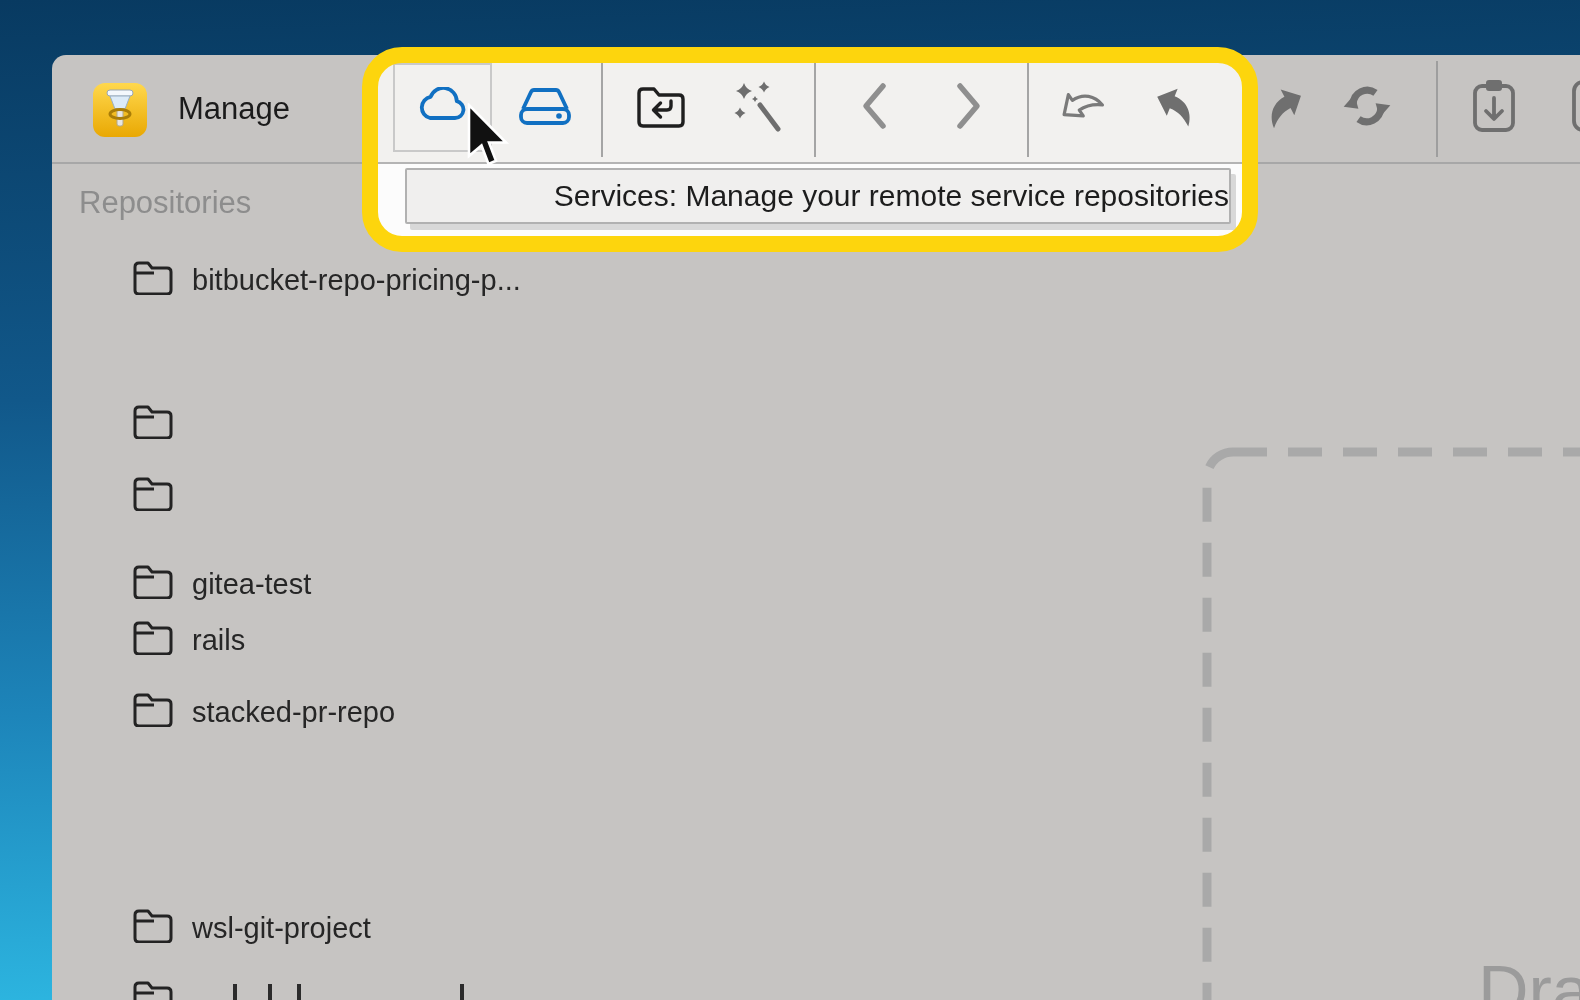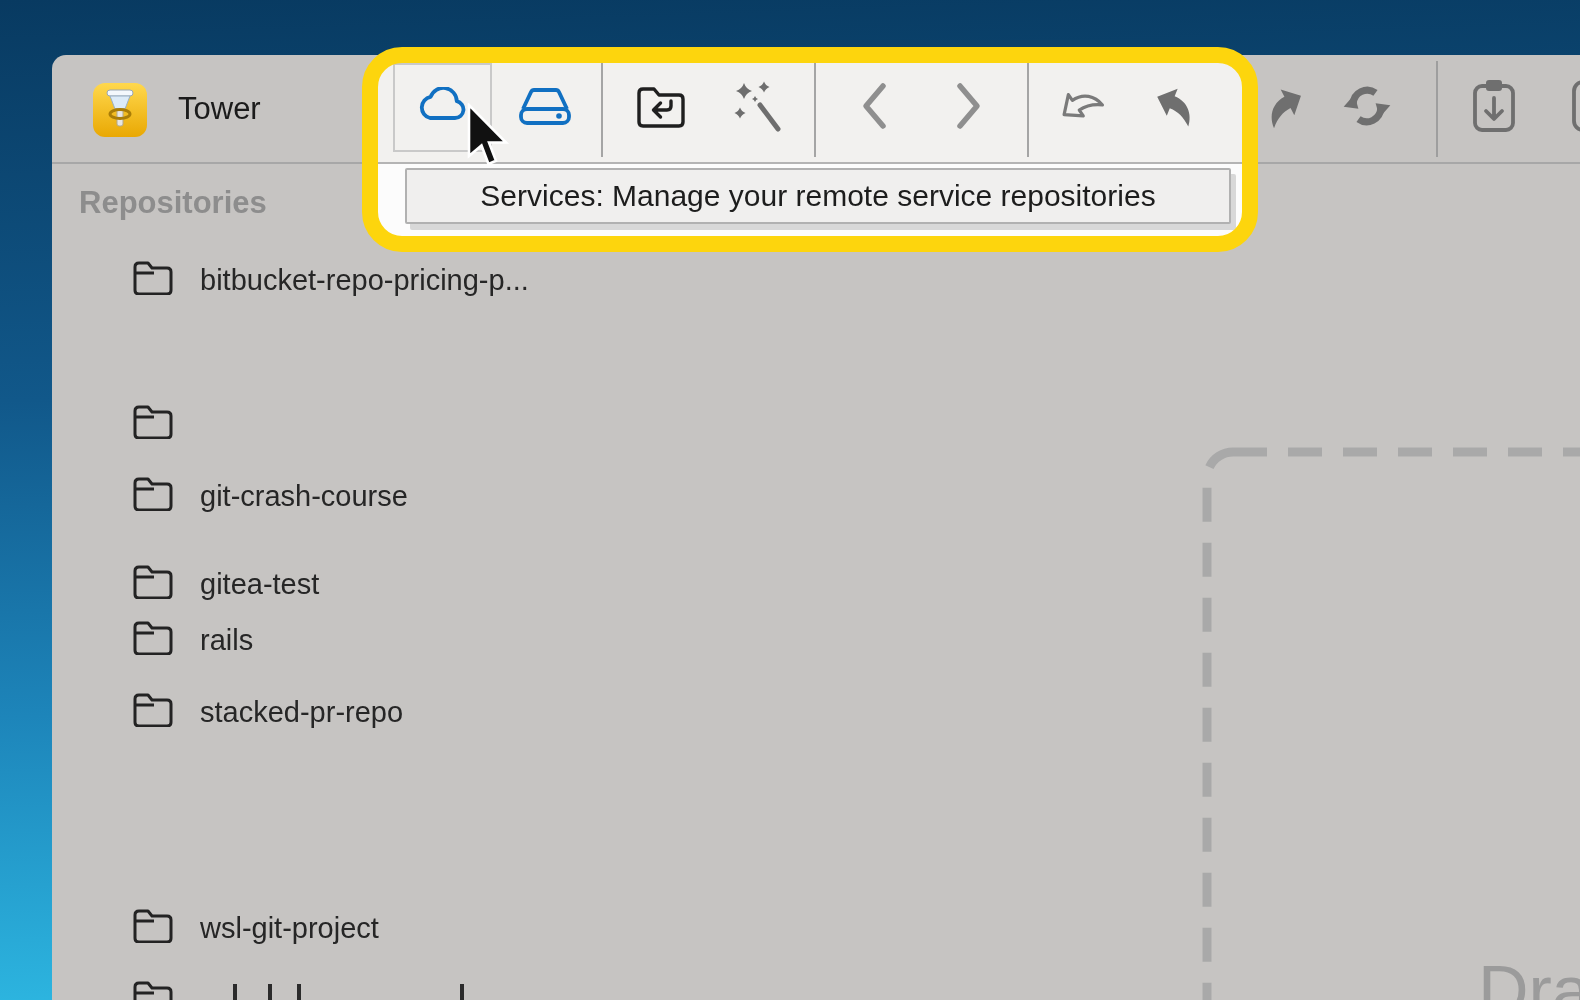--- a/index.html
+++ b/index.html
@@ -41,28 +41,28 @@
   #partial-button  { left:1520px; width:60px; }
 
   
   #app-logo { left:41px; top:28px; width:54px; height:54px; z-index:3; }
   #app-title { left:126px; top:36px; font-size:31px; color:#1b1b1b; z-index:3; }
 
   
   #tooltip { left:353px; top:113px; width:826px; height:56px; background:#f0efee;
              border:2px solid #b1b1b1; border-radius:2px; z-index:6;
              box-shadow:5px 6px 0 rgba(0,0,0,0.14);
-             display:flex; align-items:center; justify-content:center;
+             display:flex; align-items:center; justify-content:flex-end;
              font-size:30px; color:#1d1d1d; white-space:nowrap; }
 
   
-  #repos-header { left:27px; top:130px; font-size:31px; font-weight:bold; color:#8d8d8d; z-index:3; }
+  #repos-header { left:27px; top:130px; font-size:31px; font-weight:normal; color:#8d8d8d; z-index:3; }
   .repo-row { left:68px; width:560px; height:72px; display:flex; align-items:center; z-index:3; }
   .repo-row .ficon { margin-left:13px; flex:0 0 auto; }
-  .repo-label { margin-left:27px; font-size:29px; color:#262626; white-space:nowrap; }
+  .repo-label { margin-left:19px; font-size:29px; color:#262626; white-space:nowrap; }
   .frag { position:absolute; top:20px; width:4px; height:40px; background:#2b2b2b; }
 
   
   #dropzone-svg { left:0; top:0; z-index:1; }
   #dropzone-text { left:1426px; top:901px; font-size:70px; color:#9b9b9b; line-height:1; z-index:1; }
 
   #cursor { left:467px; top:103px; z-index:20; }
 </style>
 </head>
 <body>
@@ -85,21 +85,21 @@
             <stop offset="1" stop-color="#e9a803"></stop>
         </linearGradient>
       </defs>
       <rect width="54" height="54" rx="12" fill="url(#gld)"></rect>
       <rect x="24" y="25" width="6" height="18" rx="2" fill="#e8e6e2" stroke="#b0a88f" stroke-width="1"></rect>
       <rect x="14" y="7" width="26" height="6" rx="3" fill="#f4f8fc" stroke="#9aa7b5" stroke-width="1"></rect>
       <polygon points="17,13 37,13 32,26 22,26" fill="#dcebf8" stroke="#9ab0c4" stroke-width="1"></polygon>
       <ellipse cx="27" cy="31" rx="10" ry="4.5" fill="none" stroke="#a97d08" stroke-width="3"></ellipse>
     </svg>
   </div>
-  <div id="app-title" class="abs">Tower</div>
+  <div id="app-title" class="abs">Manage</div>
 
   <div id="services-button" class="abs tbtn">
     <span>
       <svg width="54" height="38" viewBox="0 0 54 38">
         <path d="M14 31 h25 a8.5 8.5 0 0 0 1.8 -16.8 A13.5 13.5 0 0 0 14.6 9.9 A10.8 10.8 0 0 0 14 31 Z" fill="none" stroke="#1170c2" stroke-width="3.8" stroke-linejoin="round"></path>
       </svg>
     </span>
   </div>
 
   <div id="local-button" class="abs tbtn">
@@ -237,21 +237,20 @@
     <span class="ficon"><svg width="40" height="34" viewBox="0 0 40 34">
           <path d="M2 29 V6 q0-4 4-4 h9 l4 5 h15 q4 0 4 4 v18 q0 4-4 4 H6 q-4 0-4-4 Z" fill="none" stroke="#232323" stroke-width="3" stroke-linejoin="round"></path>
           <path d="M2 12 h19" stroke="#232323" stroke-width="3"></path>
         </svg></span>
   </div>
   <div class="abs repo-row" style="top:405px">
     <span class="ficon"><svg width="40" height="34" viewBox="0 0 40 34">
           <path d="M2 29 V6 q0-4 4-4 h9 l4 5 h15 q4 0 4 4 v18 q0 4-4 4 H6 q-4 0-4-4 Z" fill="none" stroke="#232323" stroke-width="3" stroke-linejoin="round"></path>
           <path d="M2 12 h19" stroke="#232323" stroke-width="3"></path>
         </svg></span>
-    <span class="repo-label">git-crash-course</span>
   </div>
   <div class="abs repo-row" style="top:493px">
     <span class="ficon"><svg width="40" height="34" viewBox="0 0 40 34">
           <path d="M2 29 V6 q0-4 4-4 h9 l4 5 h15 q4 0 4 4 v18 q0 4-4 4 H6 q-4 0-4-4 Z" fill="none" stroke="#232323" stroke-width="3" stroke-linejoin="round"></path>
           <path d="M2 12 h19" stroke="#232323" stroke-width="3"></path>
         </svg></span>
     <span class="repo-label">gitea-test</span>
   </div>
   <div class="abs repo-row" style="top:621px">
     <span class="ficon"><svg width="40" height="34" viewBox="0 0 40 34">

